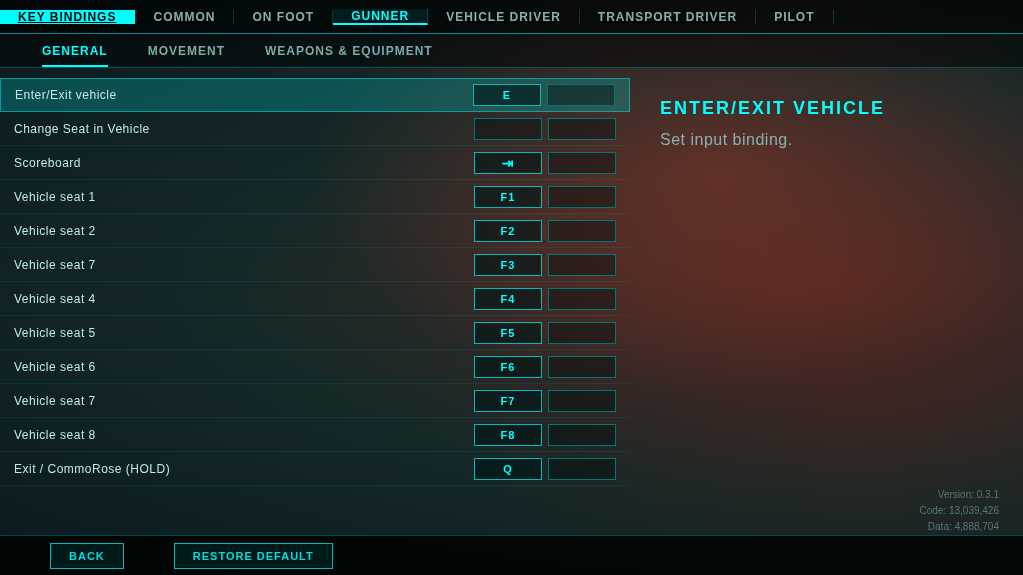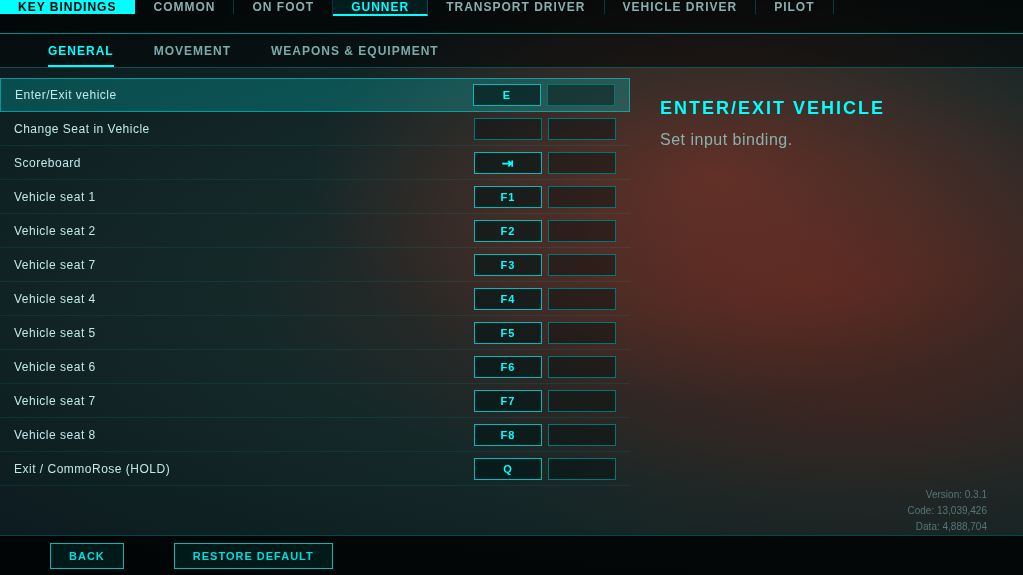--- a/index.html
+++ b/index.html
@@ -33,24 +33,25 @@
       z-index: 1;
       width: 1023px;
       height: 575px;
       display: flex;
       flex-direction: column;
     }
 
     
     .top-nav {
       display: flex;
-      align-items: flex-start;
+      align-items: center;
       height: 34px;
       background: rgba(0,0,0,0.7);
       border-bottom: 1px solid #0ff8;
+      text-decoration: underline;
     }
 
     .nav-item {
       display: flex;
       align-items: center;
       padding: 0 18px;
       font-size: 12px;
       font-weight: 700;
       letter-spacing: 1px;
       color: #8aafaf;
@@ -68,21 +69,21 @@
       background: rgba(0,255,255,0.08);
     }
 
     
     .sub-nav {
       display: flex;
       align-items: stretch;
       height: 34px;
       background: rgba(0,0,0,0.5);
       border-bottom: 1px solid #0ff4;
-      padding-left: 28px;
+      padding-left: 22px;
     }
     .sub-nav-item {
       display: flex;
       align-items: center;
       padding: 0 20px;
       font-size: 12px;
       font-weight: 600;
       letter-spacing: 1px;
       color: #7aaaaa;
       cursor: pointer;
@@ -186,21 +187,21 @@
     }
     .detail-desc {
       font-size: 16px;
       color: #8ab0b0;
       letter-spacing: 0.5px;
     }
 
     .version-info {
       position: absolute;
       bottom: 40px;
-      right: 36px;
+      right: 24px;
       font-size: 10px;
       color: #557777;
       text-align: right;
       line-height: 1.6;
     }
 
     
     .bottom-bar {
       display: flex;
       align-items: center;
@@ -229,22 +230,22 @@
 
 <div class="bg"></div>
 
 <div class="page">
 
   <div class="top-nav">
     <div class="nav-item active-tab">KEY BINDINGS</div>
     <div class="nav-item">COMMON</div>
     <div class="nav-item">ON FOOT</div>
     <div class="nav-item gunner-active">GUNNER</div>
+    <div class="nav-item">VEHICLE DRIVER</div>
     <div class="nav-item">TRANSPORT DRIVER</div>
-    <div class="nav-item">VEHICLE DRIVER</div>
     <div class="nav-item">PILOT</div>
   </div>
 
   <div class="sub-nav">
     <div class="sub-nav-item active">GENERAL</div>
     <div class="sub-nav-item">MOVEMENT</div>
     <div class="sub-nav-item">WEAPONS &amp; EQUIPMENT</div>
   </div>
 
   <div class="main">

